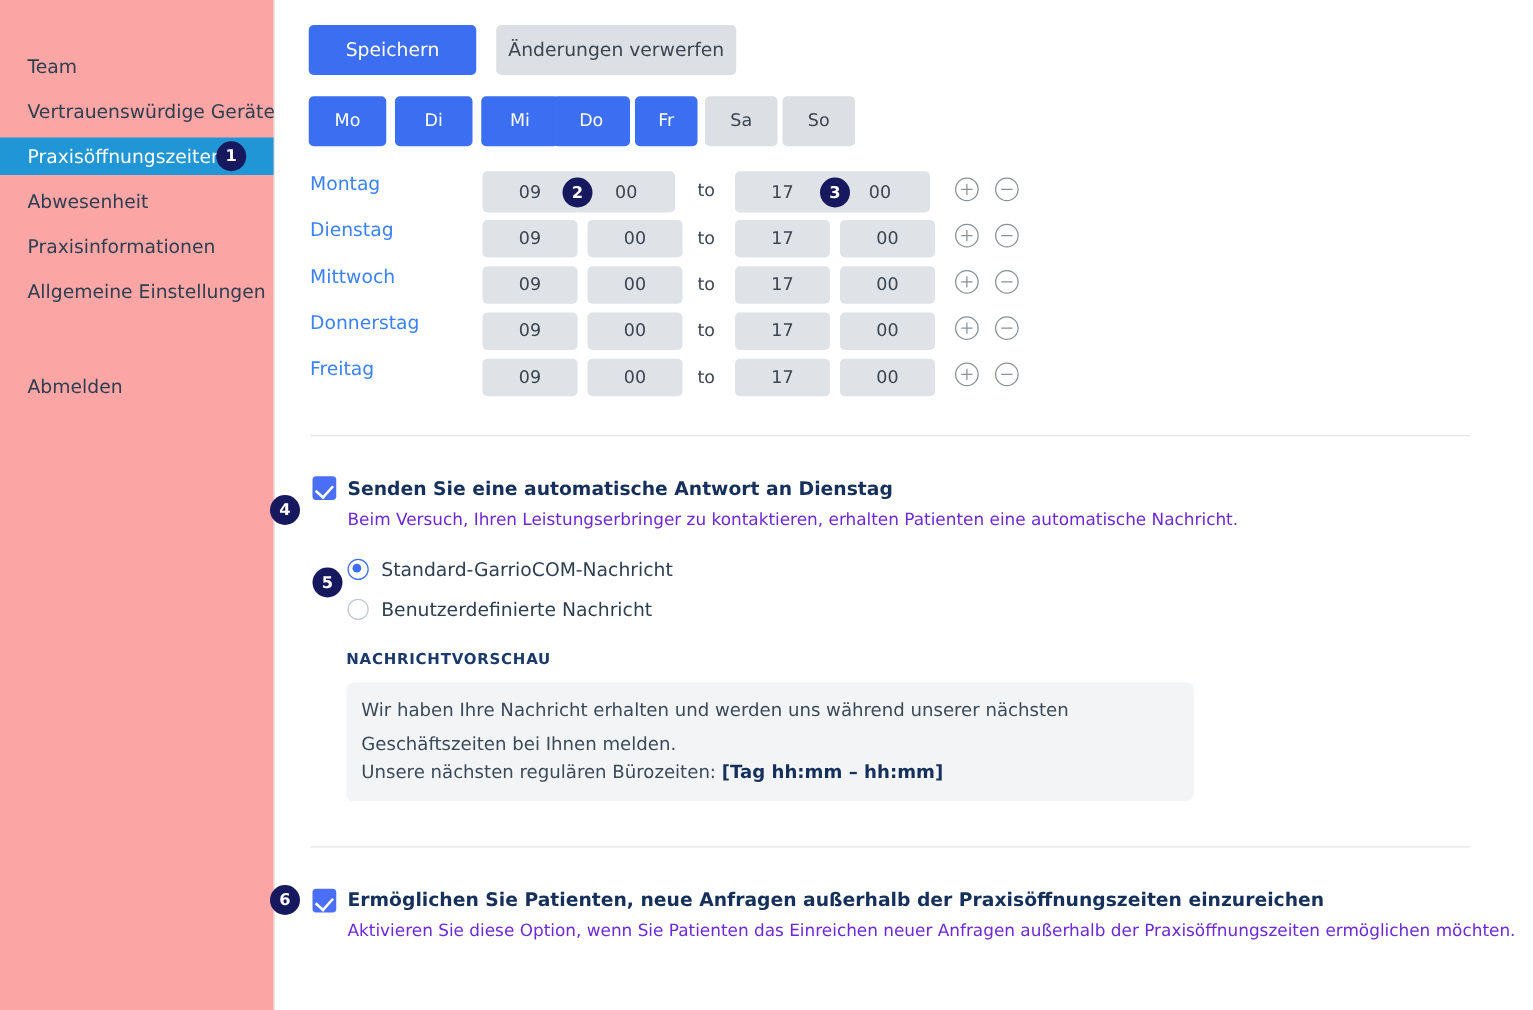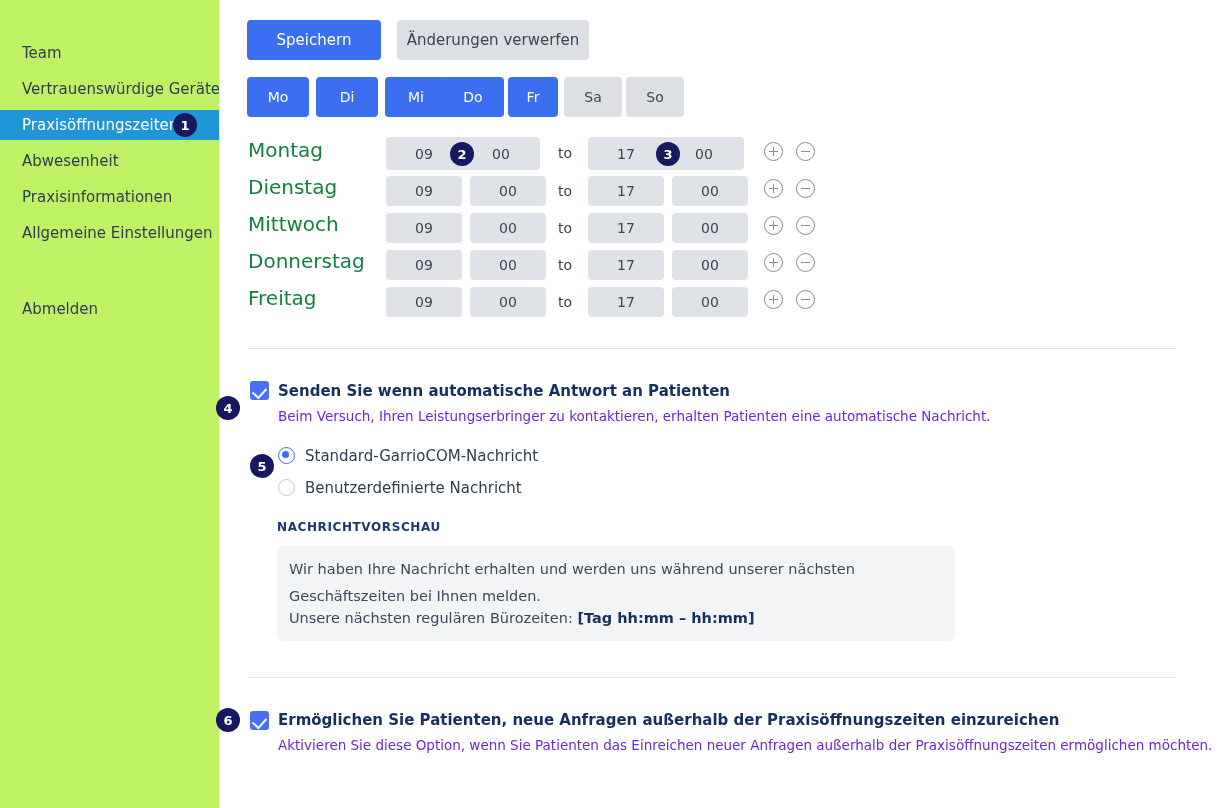--- a/index.html
+++ b/index.html
@@ -5,21 +5,21 @@
   * { box-sizing: border-box; margin: 0; padding: 0; }
   html, body {
     width: 1226px; height: 808px;
     background: #ffffff;
     font-family: "DejaVu Sans", "Liberation Sans", sans-serif;
     overflow: hidden;
   }
   #root { position: relative; width: 1226px; height: 808px; }
 
   
-  .sidebar { position: absolute; left: 0; top: 0; width: 219px; height: 808px; background:#bef264; }
+  .sidebar { position: absolute; left: 0; top: 0; width: 219px; height: 808px; background:#fca5a5; }
   .sidebar-divider { position:absolute; left:219px; top:0; width:1px; height:808px; background:#e6e6e6; }
   .nav-item {
     position: absolute; left: 0; width: 219px; height: 30px;
     display: flex; align-items: center;
     padding-left: 22px;
     font-size: 15px; color: #2c3e50; white-space: nowrap;
     cursor: pointer;
   }
   .nav-item.active { background: #2196d6; color: #ffffff; }
   .nav-label { line-height: 1; }
@@ -52,21 +52,21 @@
     border: none; border-radius: 4px;
     font-size: 14px; font-family: inherit;
     display:flex; align-items:center; justify-content:center;
     cursor: pointer;
   }
   .daybtn.on  { background:#3b6ef0; color:#ffffff; }
   .daybtn.off { background:#dcdfe3; color:#3c4551; }
 
   .daylabel {
     position: absolute; left: 29px;
-    font-size: 20px; color: #15803d; white-space: nowrap;
+    font-size: 15px; color: #3b82f6; white-space: nowrap;
   }
 
   .tfield {
     position: absolute; height: 30px; width: 76px;
     background: #dfe2e6; border: none; border-radius: 4px;
     color: #3c4551; font-size: 14px; font-family: inherit;
     display: flex; align-items: center; justify-content: center;
     cursor: text;
   }
   .tfield.merged-l { border-radius: 4px 0 0 4px; }
@@ -225,21 +225,21 @@
     <div class="tfield" style="left:251px; top:287px;">00</div>
     <div class="to-label" style="left:339px; top:294px;">to</div>
     <div class="tfield" style="left:369px; top:287px;">17</div>
     <div class="tfield" style="left:453px; top:287px;">00</div>
     <div class="circ-btn plus" style="left:545px; top:290px;"></div>
     <div class="circ-btn minus" style="left:577px; top:290px;"></div>
 
     <div class="hr" style="left:29px; top:348px; width:928px;"></div>
 
     <div class="chk" style="left:31px; top:381px;"></div>
-    <div class="chk-title" style="left:59px; top:382px;">Senden Sie wenn automatische Antwort an Patienten</div>
+    <div class="chk-title" style="left:59px; top:382px;">Senden Sie eine automatische Antwort an Dienstag</div>
     <div class="chk-sub" style="left:59px; top:408px;">Beim Versuch, Ihren Leistungserbringer zu kontaktieren, erhalten Patienten eine automatische Nachricht.</div>
 
     <div class="radio sel" style="left:59px; top:447px;"></div>
     <div class="radio-label" style="left:86px; top:447px;">Standard-GarrioCOM-Nachricht</div>
 
     <div class="radio" style="left:59px; top:479px;"></div>
     <div class="radio-label" style="left:86px; top:479px;">Benutzerdefinierte Nachricht</div>
 
     <div class="preview-head" style="left:58px; top:520px;">NACHRICHTVORSCHAU</div>
     <div class="preview-box" style="left:58px; top:546px; width:678px; height:95px;"></div>

